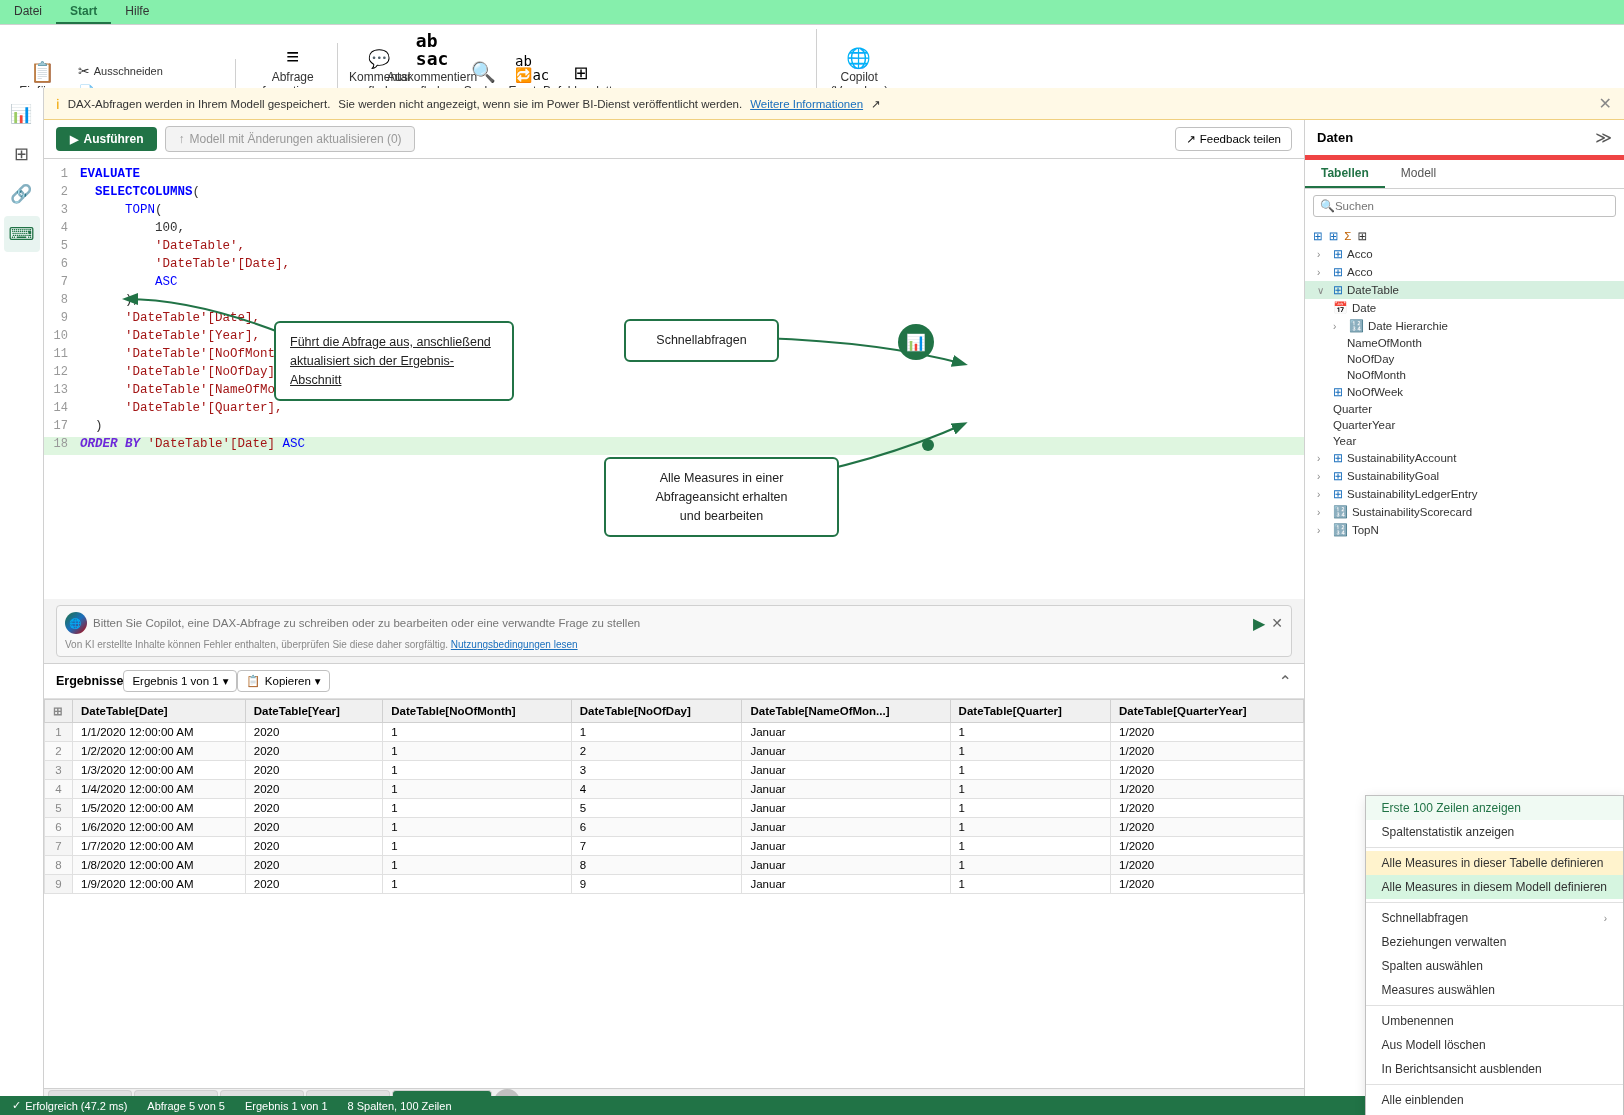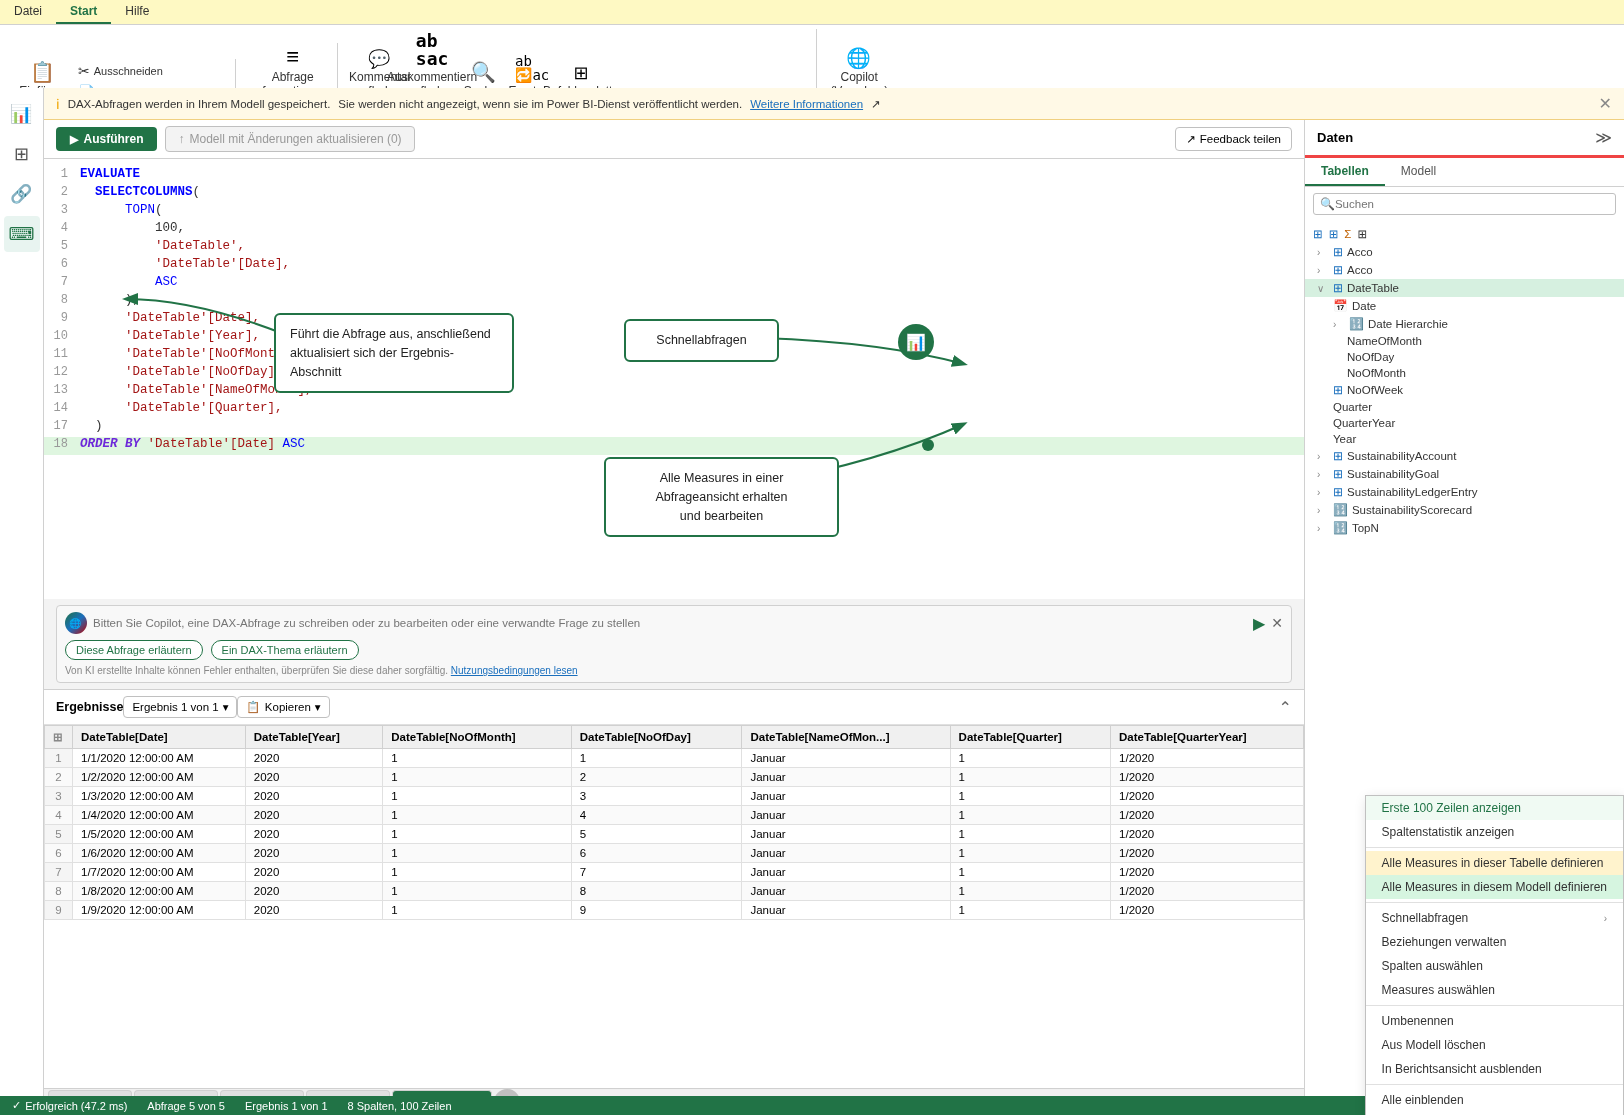--- a/index.html
+++ b/index.html
@@ -1,17 +1,17 @@
 <!DOCTYPE html>
 <html><head>
   <meta charset="utf-8">
   <style>
     * { box-sizing: border-box; margin: 0; padding: 0; }
     body { font-family: 'Segoe UI', Arial, sans-serif; font-size: 12px; background: #f3f3f3; overflow: hidden; width: 1624px; height: 1115px; }
-    .ribbon-tabs { display: flex; background: #fef9c3; border-bottom: 1px solid #d0d0d0; }
+    .ribbon-tabs { display: flex; background: #86efac; border-bottom: 1px solid #d0d0d0; }
     .ribbon-tab { padding: 4px 14px; font-size: 12px; cursor: pointer; color: #333; }
     .ribbon-tab.active { color: #217346; border-bottom: 2px solid #217346; font-weight: 600; }
     .ribbon-body { display: flex; align-items: flex-end; padding: 4px 8px 6px 8px; gap: 12px; background: #fff; }
     .ribbon-group { display: flex; align-items: flex-end; gap: 4px; padding: 0 8px; border-right: 1px solid #d0d0d0; }
     .ribbon-group:last-child { border-right: none; }
     .ribbon-group-label { font-size: 10px; color: #666; text-align: center; width: 100%; margin-top: 2px; }
     .ribbon-btn { display: flex; flex-direction: column; align-items: center; padding: 3px 6px; cursor: pointer; border-radius: 3px; min-width: 44px; }
     .ribbon-btn .icon { font-size: 20px; line-height: 1; }
     .ribbon-btn .label { font-size: 12px; color: #333; text-align: center; line-height: 1.2; margin-top: 2px; }
     .ribbon-btn-small { display: flex; align-items: center; gap: 4px; padding: 2px 4px; cursor: pointer; font-size: 11px; color: #333; }
@@ -98,21 +98,21 @@
     .q-tab.active .dot { width: 8px; height: 8px; border-radius: 50%; background: #7ef097; display: inline-block; }
     .q-add { width: 26px; height: 26px; border-radius: 50%; background: #c0c0c0; border: none; cursor: pointer; font-size: 16px; color: #fff; display: flex; align-items: center; justify-content: center; }
 
     
     .status-bar { background: #217346; color: #fff; display: flex; align-items: center; padding: 3px 12px; font-size: 11px; gap: 20px; }
     .status-item { display: flex; align-items: center; gap: 4px; }
     .status-right { margin-left: auto; display: flex; align-items: center; gap: 8px; }
 
     
     .right-panel { width: 320px; background: #fff; border-left: 1px solid #d0d0d0; display: flex; flex-direction: column; flex-shrink: 0; }
-    .right-panel-header { display: flex; align-items: center; justify-content: space-between; padding: 8px 12px; border-bottom: 3px solid #ef4444; }
+    .right-panel-header { display: flex; align-items: center; justify-content: space-between; padding: 8px 12px; border-bottom: 5px solid #ef4444; }
     .right-panel-title { font-weight: 700; font-size: 13px; }
     .right-panel-actions { display: flex; gap: 6px; }
     .rp-btn { background: none; border: none; cursor: pointer; color: #555; font-size: 16px; }
     .right-tabs { display: flex; border-bottom: 1px solid #d0d0d0; }
     .right-tab { padding: 6px 16px; font-size: 12px; cursor: pointer; color: #555; }
     .right-tab.active { color: #217346; border-bottom: 2px solid #217346; font-weight: 600; }
     .search-box { display: flex; align-items: center; margin: 6px 8px; border: 1px solid #c0c0c0; border-radius: 3px; padding: 3px 6px; background: #fff; }
     .search-input { border: none; outline: none; font-size: 11.5px; flex: 1; color: #333; }
     .search-icon-sm { color: #888; font-size: 12px; }
 
@@ -330,21 +330,21 @@
           <path d="M 660 178 Q 820 178 920 205" stroke="#217346" stroke-width="2" fill="none" marker-end="url(#arrow-green)"></path>
 
           <path d="M 680 330 Q 820 310 920 265" stroke="#217346" stroke-width="2" fill="none" marker-end="url(#arrow-green)"></path>
           <defs>
             <marker id="arrow-green" markerWidth="8" markerHeight="8" refX="6" refY="3" orient="auto">
               <path d="M0,0 L0,6 L8,3 z" fill="#217346"></path>
             </marker>
           </defs>
         </svg>
 
-        <div class="tooltip-box tb-query-runs" style="position:absolute; top:154px; left:230px; width:240px; z-index:10;">
+        <div class="tooltip-box tb-query-runs" style="position:absolute; top:162px; left:230px; width:240px; z-index:10;text-decoration:underline;">
           <span>Führt die Abfrage aus, anschließend<br>aktualisiert sich der Ergebnis-<br>Abschnitt</span>
         </div>
 
         <div class="tooltip-box tb-quick" style="position:absolute; top:160px; left:580px; width:155px; text-align:center; z-index:10;">
           <span>Schnellabfragen</span>
         </div>
 
         <div class="tooltip-box tb-measures" style="position:absolute; top:298px; left:560px; width:235px; text-align:center; z-index:10;">
           <span>Alle Measures in einer<br>Abfrageansicht erhalten<br>und bearbeiten</span>
         </div>
@@ -352,24 +352,20 @@
         <div style="position:absolute; top:165px; right:370px; width:36px; height:36px; background:#217346; border-radius:50%; display:flex; align-items:center; justify-content:center; color:#fff; font-size:16px; z-index:10; cursor:pointer;">📊</div>
         <div style="position:absolute; top:280px; right:370px; width:12px; height:12px; background:#217346; border-radius:50%; z-index:10;"></div>
       </div>
 
       <div class="copilot-bar">
         <div class="copilot-input-row">
           <div class="copilot-icon">🌐</div>
           <input class="copilot-input" type="text" placeholder="Bitten Sie Copilot, eine DAX-Abfrage zu schreiben oder zu bearbeiten oder eine verwandte Frage zu stellen" style="">
           <button class="copilot-send">▶</button>
           <button class="copilot-close">✕</button>
-        </div>
-        <div class="copilot-buttons">
-          <button class="copilot-btn-outline">Diese Abfrage erläutern</button>
-          <button class="copilot-btn-outline">Ein DAX-Thema erläutern</button>
         </div>
         <div class="copilot-disclaimer">
           <span>Von KI erstellte Inhalte können Fehler enthalten, überprüfen Sie diese daher sorgfältig.</span>
           <span class="copilot-link">Nutzungsbedingungen lesen</span>
         </div>
       </div>
 
       <div class="results-section">
         <div class="results-toolbar">
           <span class="results-label">Ergebnisse</span>

